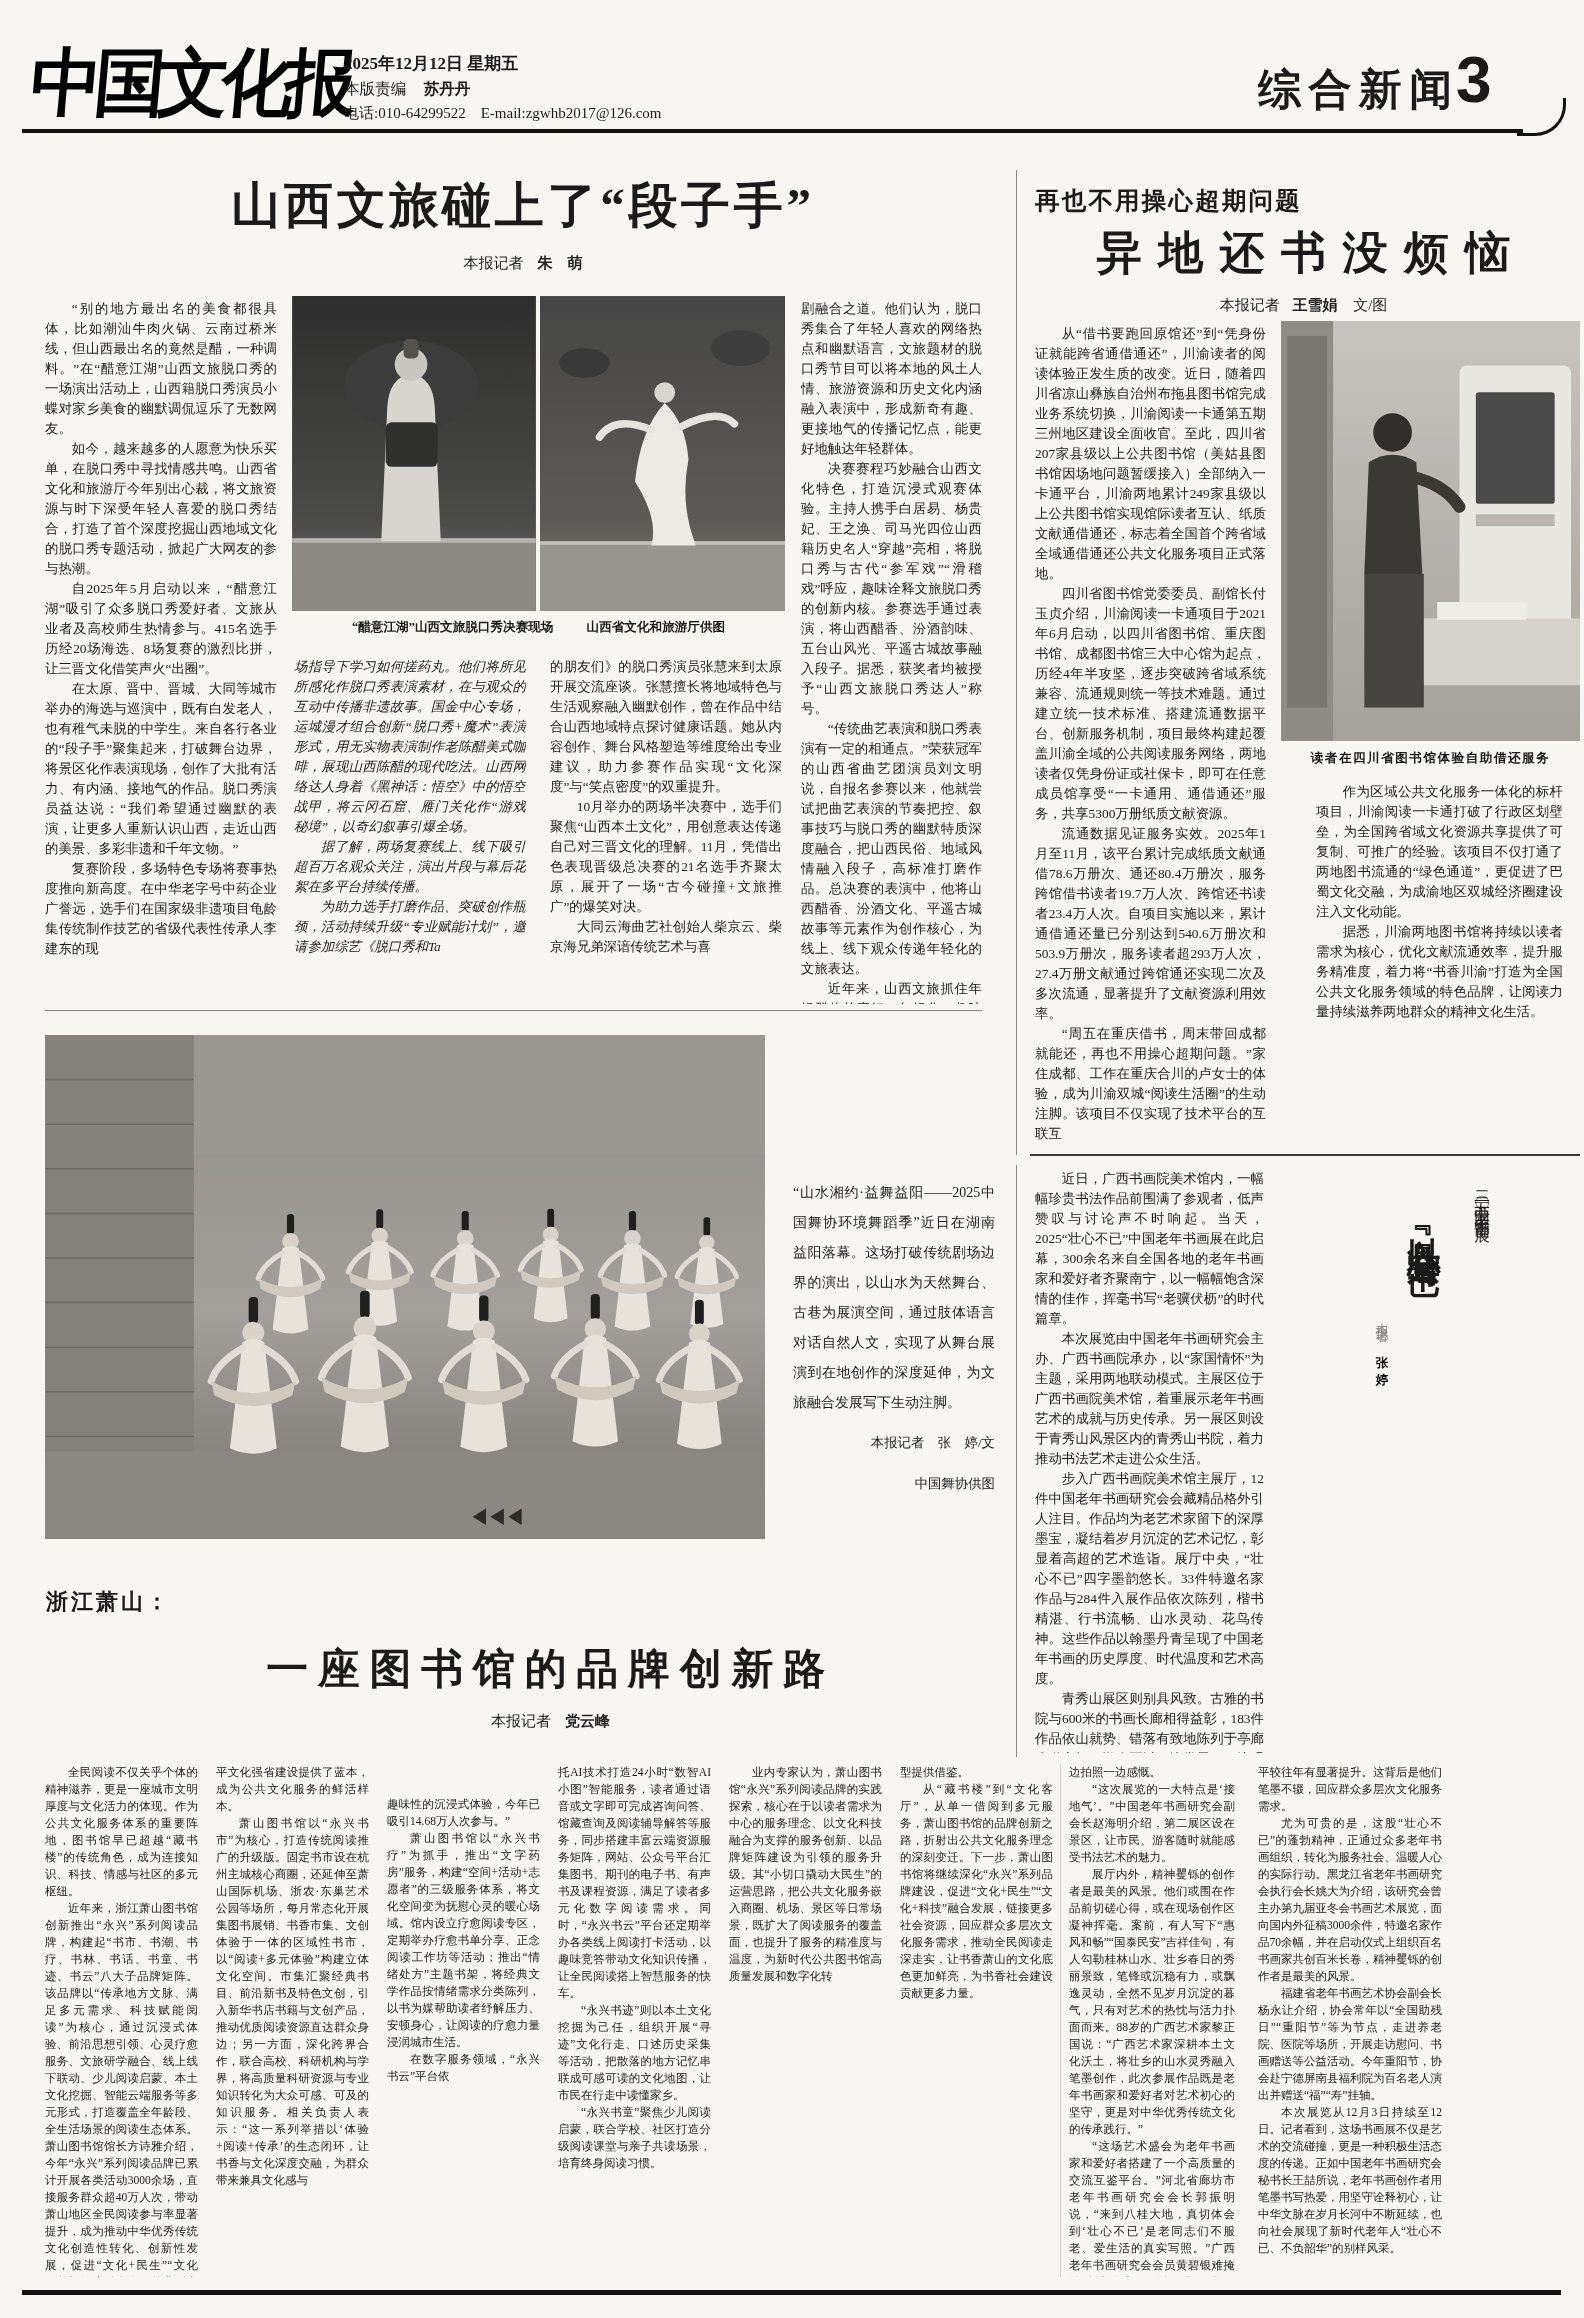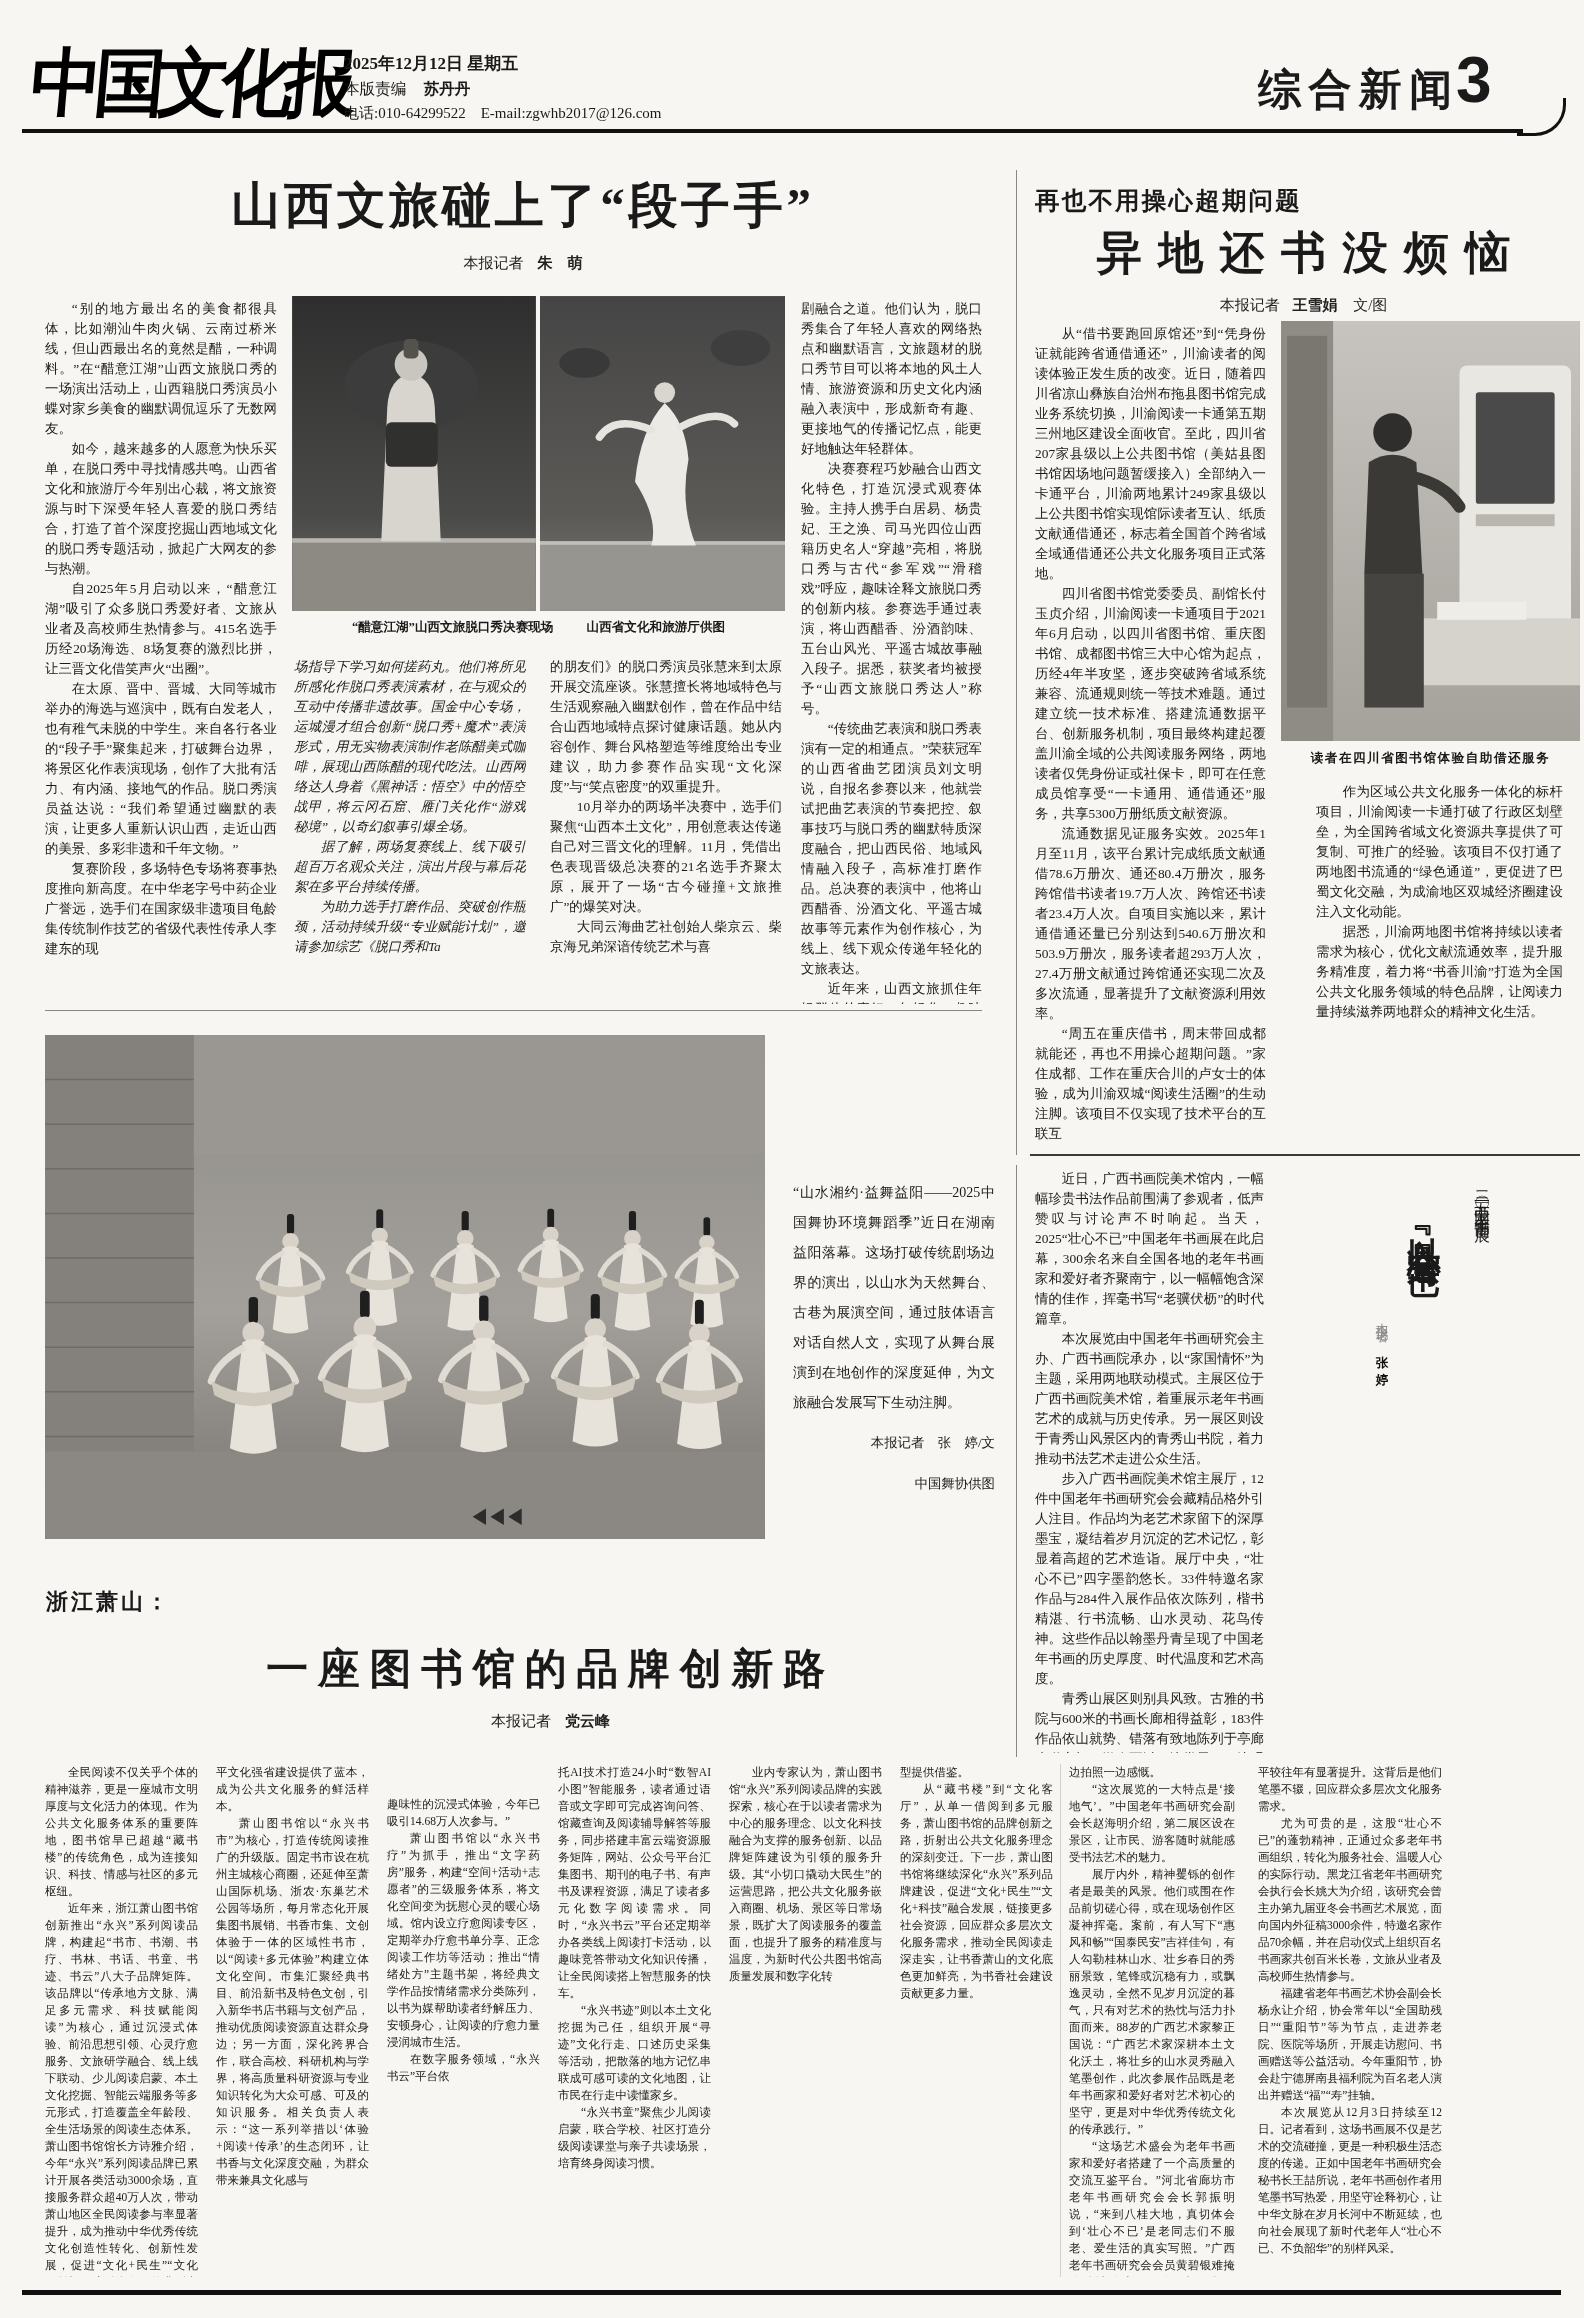--- a/index.html
+++ b/index.html
@@ -311,21 +311,21 @@
   </div>
 
   <div class="abs col body-sm" style="left:1069px;top:1764px;width:166px;height:513px;">
     <p class="cont">边拍照一边感慨。</p>
     <p class="ind">“这次展览的一大特点是‘接地气’。”中国老年书画研究会副会长赵海明介绍，第二展区设在景区，让市民、游客随时就能感受书法艺术的魅力。</p>
     <p class="ind">展厅内外，精神矍铄的创作者是最美的风景。他们或围在作品前切磋心得，或在现场创作区凝神挥毫。案前，有人写下“惠风和畅”“国泰民安”吉祥佳句，有人勾勒桂林山水、壮乡春日的秀丽景致，笔锋或沉稳有力，或飘逸灵动，全然不见岁月沉淀的暮气，只有对艺术的热忱与活力扑面而来。88岁的广西艺术家黎正国说：“广西艺术家深耕本土文化沃土，将壮乡的山水灵秀融入笔墨创作，此次参展作品既是老年书画家和爱好者对艺术初心的坚守，更是对中华优秀传统文化的传承践行。”</p>
     <p class="ind">“这场艺术盛会为老年书画家和爱好者搭建了一个高质量的交流互鉴平台。”河北省廊坊市老年书画研究会会长郭振明说，“来到八桂大地，真切体会到‘壮心不已’是老同志们不服老、爱生活的真实写照。”广西老年书画研究会会员黄碧银难掩激动地分享：“活到老、学到老，这场展览让我结交了更多志同道合的朋友。”本届展览作品整体水</p>
   </div>
   <div class="abs col body-sm" style="left:1258px;top:1764px;width:184px;height:513px;">
     <p class="cont">平较往年有显著提升。这背后是他们笔墨不辍，回应群众多层次文化服务需求。</p>
-    <p class="ind">尤为可贵的是，这股“壮心不已”的蓬勃精神，正通过众多老年书画组织，转化为服务社会、温暖人心的实际行动。黑龙江省老年书画研究会执行会长姚大为介绍，该研究会曾主办第九届亚冬会书画艺术展览，面向国内外征稿3000余件，特邀名家作品70余幅，并在启动仪式上组织百名书画家共创百米长卷，文旅从业者及高校师生热情参与。</p>
+    <p class="ind">尤为可贵的是，这股“壮心不已”的蓬勃精神，正通过众多老年书画组织，转化为服务社会、温暖人心的实际行动。黑龙江省老年书画研究会执行会长姚大为介绍，该研究会曾主办第九届亚冬会书画艺术展览，面向国内外征稿3000余件，特邀名家作品70余幅，并在启动仪式上组织百名书画家共创百米长卷，精神矍铄的创作者是最美的风景。</p>
     <p class="ind">福建省老年书画艺术协会副会长杨永让介绍，协会常年以“全国助残日”“重阳节”等为节点，走进养老院、医院等场所，开展走访慰问、书画赠送等公益活动。今年重阳节，协会赴宁德屏南县福利院为百名老人演出并赠送“福”“寿”挂轴。</p>
     <p class="ind">本次展览从12月3日持续至12日。记者看到，这场书画展不仅是艺术的交流碰撞，更是一种积极生活态度的传递。正如中国老年书画研究会秘书长王喆所说，老年书画创作者用笔墨书写热爱，用坚守诠释初心，让中华文脉在岁月长河中不断延续，也向社会展现了新时代老年人“壮心不已、不负韶华”的别样风采。</p>
   </div>
 
   <div class="abs rule" style="left:22px;top:2290px;width:1539px;height:4.5px;"></div>
 
 </div>
 
 
 </body></html>

